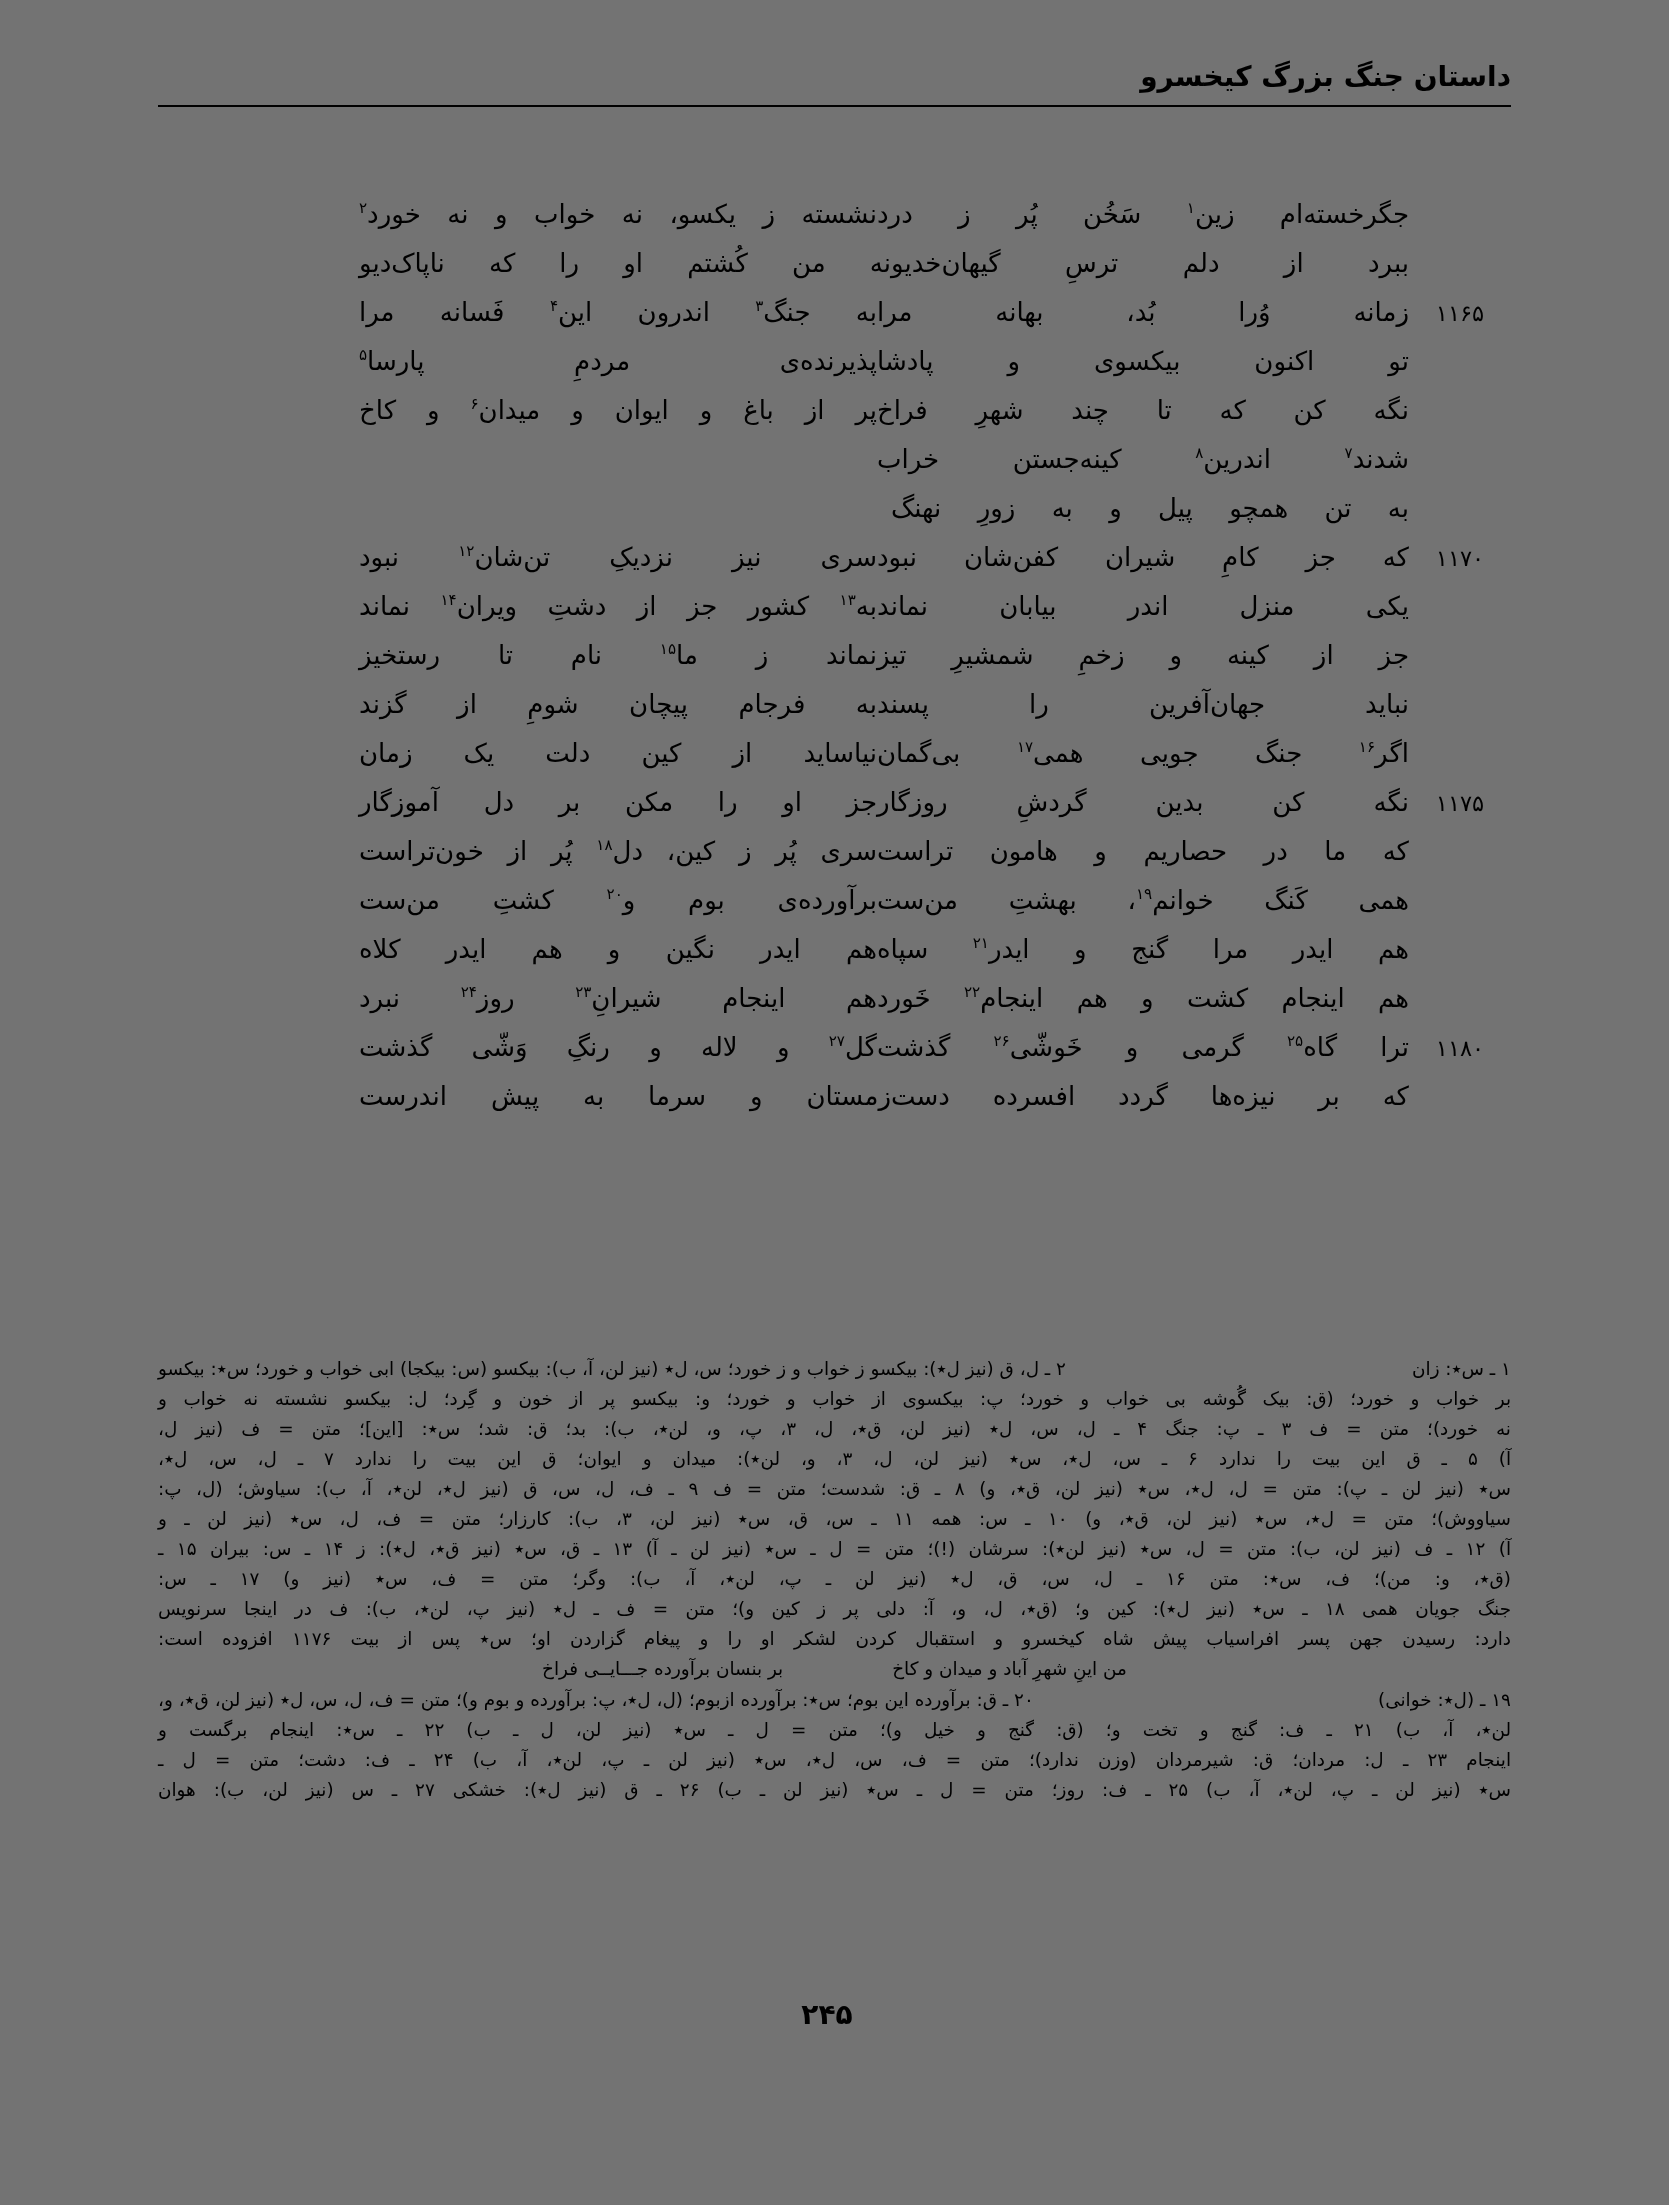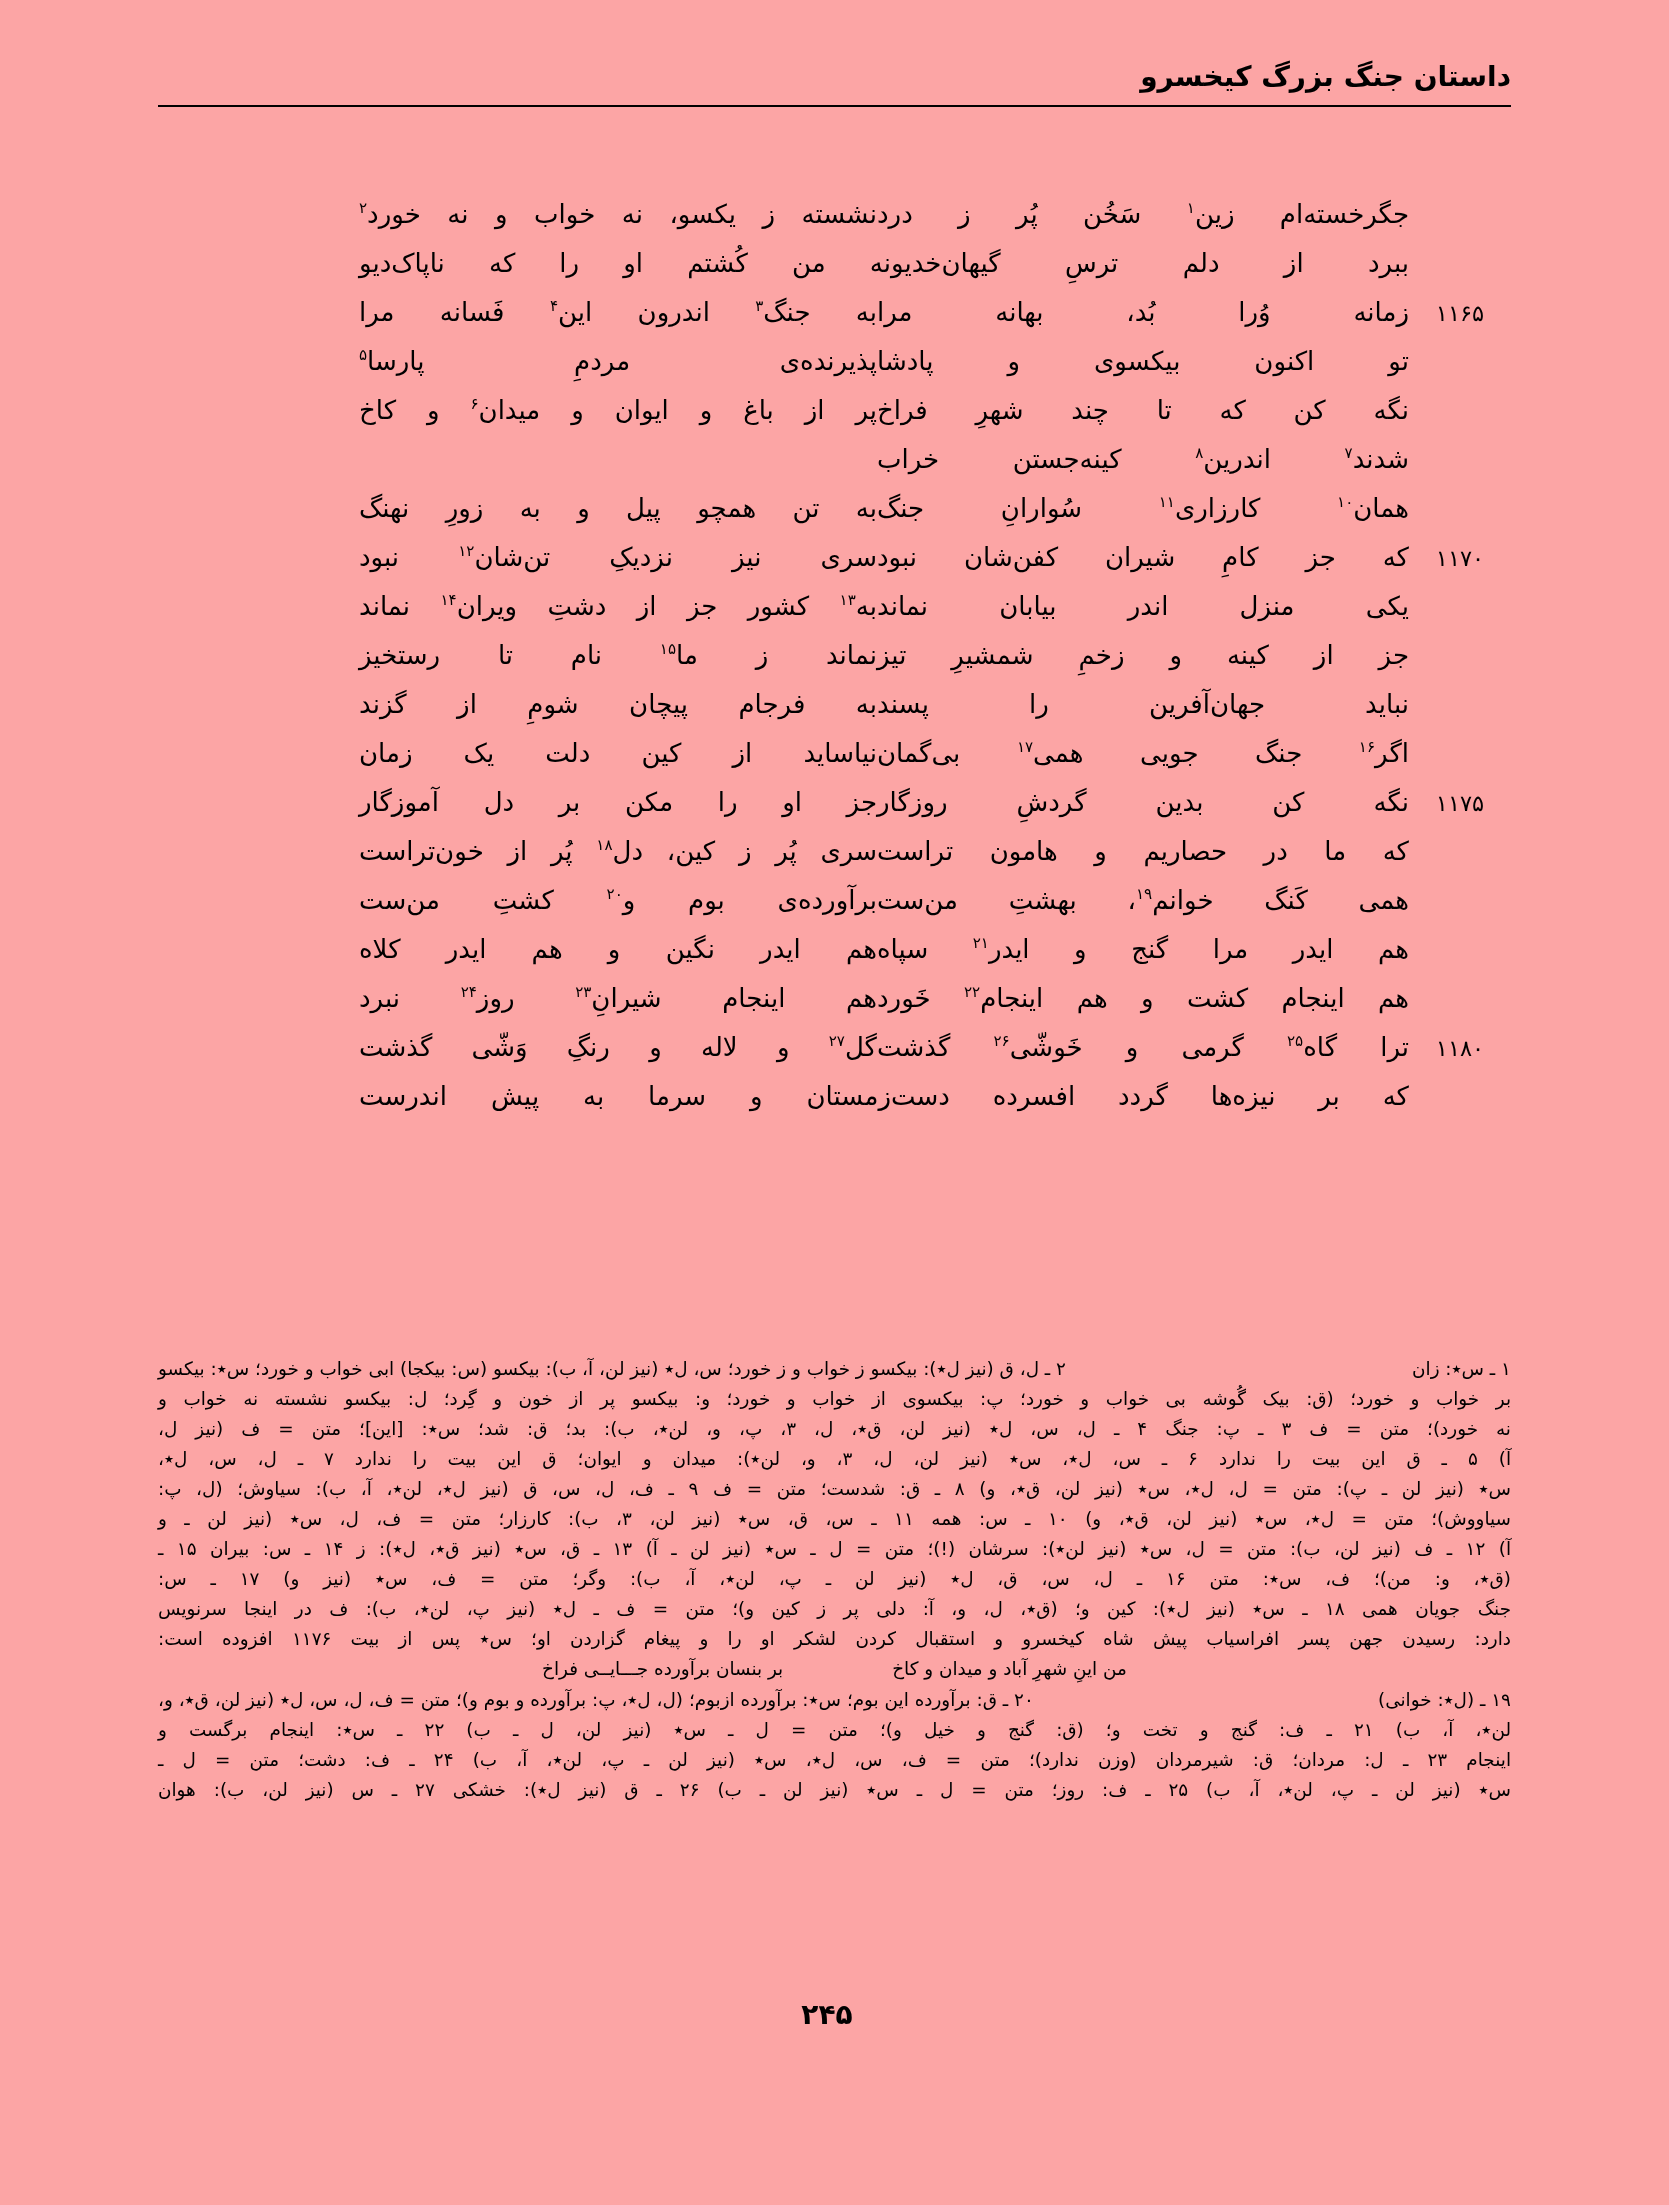--- a/index.html
+++ b/index.html
@@ -13,21 +13,21 @@
     height: 2205px;
     font-family: "DejaVu Sans", "Liberation Sans", sans-serif;
     color: #000000;
     direction: rtl;
     position: relative;
     overflow: hidden;
   }
   .page {
     position: absolute;
     inset: 0;
-    background: #fca5a5;
+    background: #737373;
   }
 
   
   .runhead {
     position: absolute;
     top: 59px;
     right: 158px;
     left: 158px;
   }
   .runhead-title {
@@ -168,21 +168,20 @@
         <div class="verse-num"></div>
         <div class="hemistich"><span>نگه کن که تا چند شهرِ فراخ</span></div>
         <div class="hemistich hemistich-b"><span>پر از باغ و ایوان و میدان<sup class="vn">۶</sup> و کاخ</span></div>
       </div>
       <div class="verse-line">
         <div class="verse-num"></div>
         <div class="hemistich"><span>شدند<sup class="vn">۷</sup> اندرین<sup class="vn">۸</sup> کینه‌جستن خراب</span></div>
       </div>
       <div class="verse-line">
         <div class="verse-num"></div>
-        <div class="hemistich"><span>همان<sup class="vn">۱۰</sup> کارزاری<sup class="vn">۱۱</sup> سُوارانِ جنگ</span></div>
         <div class="hemistich hemistich-b"><span>به تن همچو پیل و به زورِ نهنگ</span></div>
       </div>
       <div class="verse-line">
         <div class="verse-num">۱۱۷۰</div>
         <div class="hemistich"><span>که جز کامِ شیران کفن‌شان نبود</span></div>
         <div class="hemistich hemistich-b"><span>سری نیز نزدیکِ تن‌شان<sup class="vn">۱۲</sup> نبود</span></div>
       </div>
       <div class="verse-line">
         <div class="verse-num"></div>
         <div class="hemistich"><span>یکی منزل اندر بیابان نماند</span></div>

